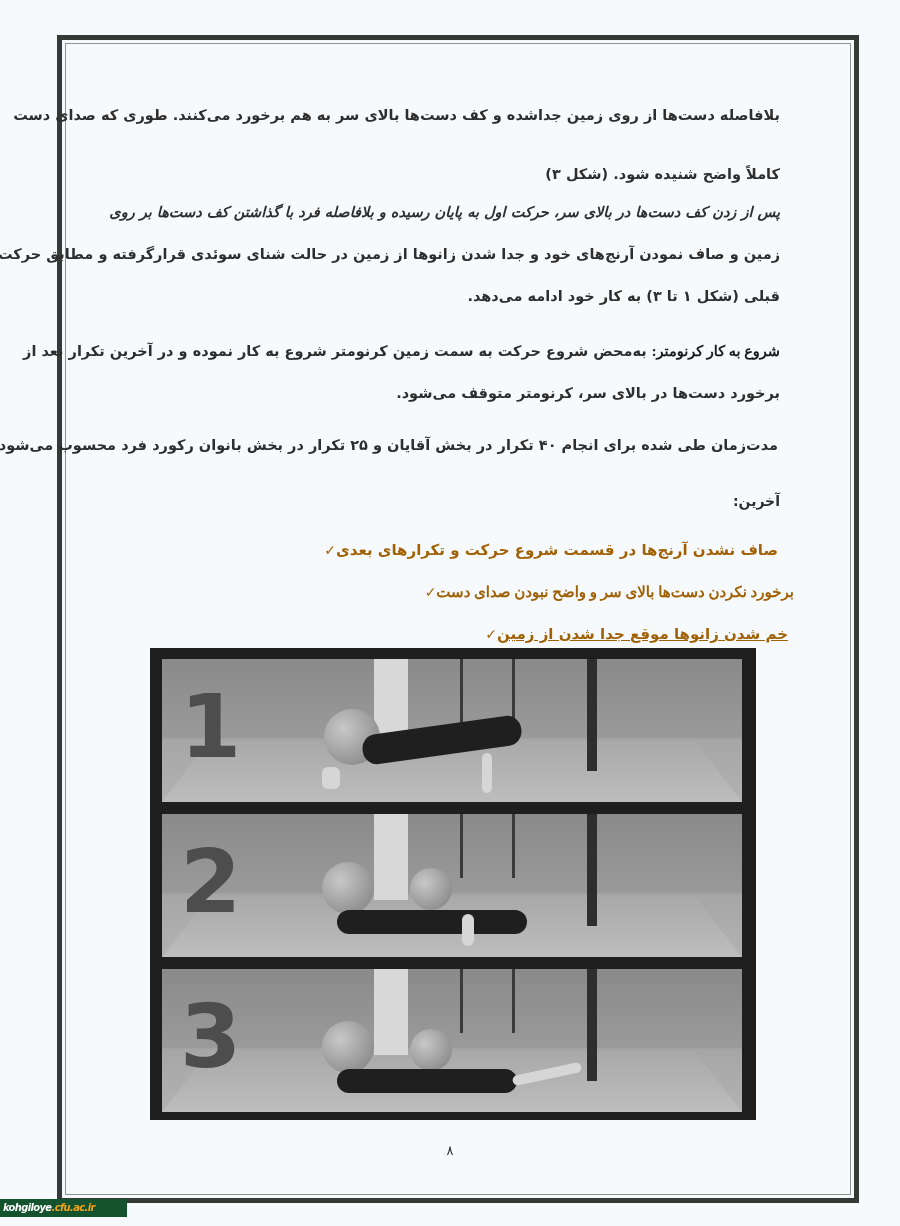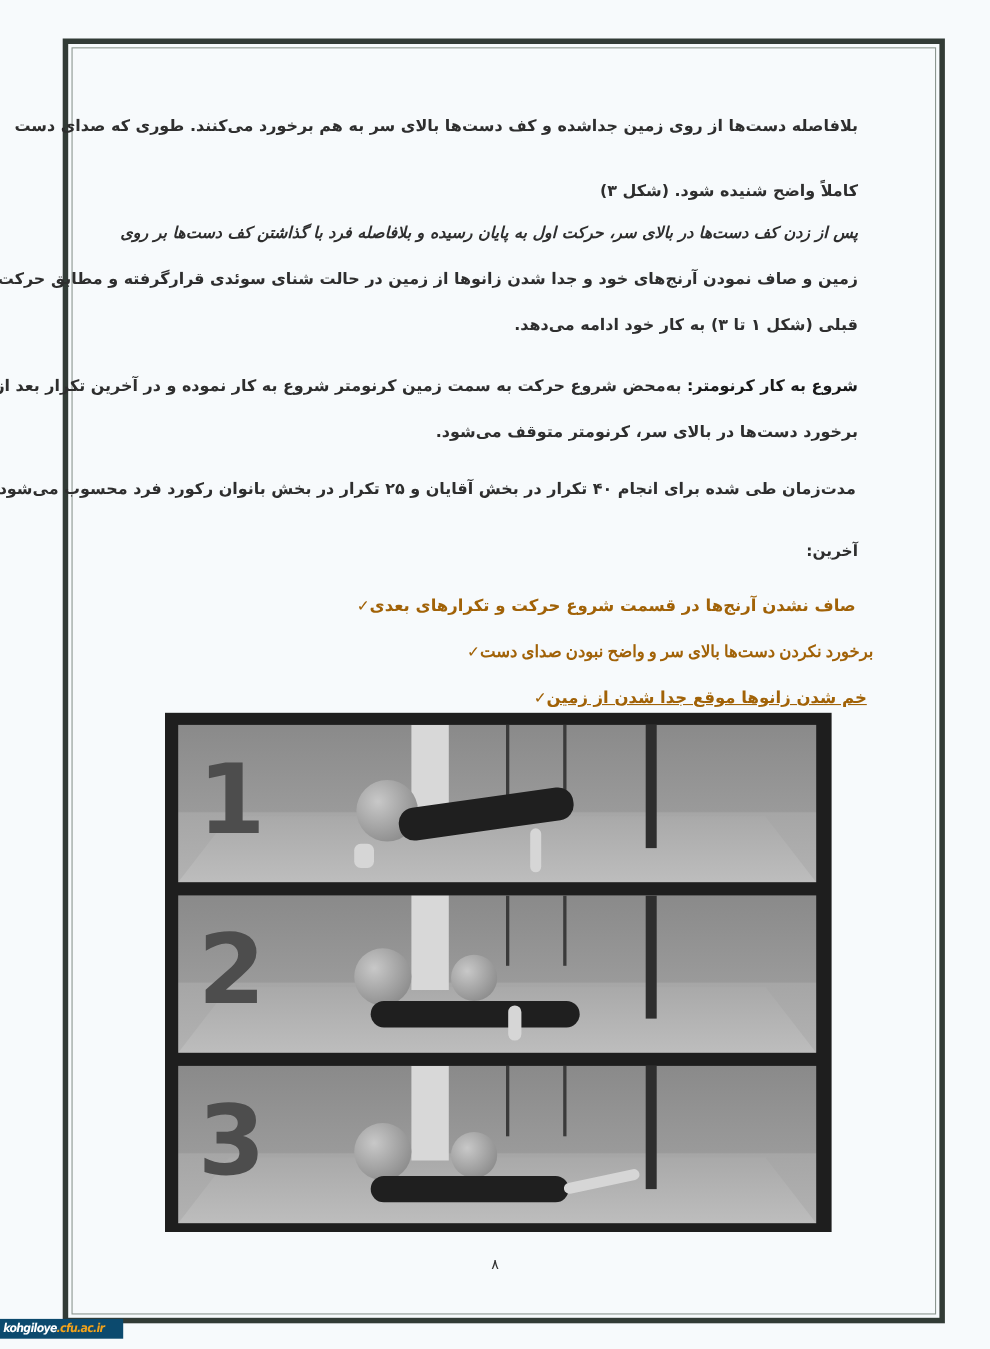--- a/index.html
+++ b/index.html
@@ -13,21 +13,21 @@
     position:absolute; left:57px; top:35px; width:792px; height:1158px;
     border:5px solid #323b36;
     box-sizing:content-box;
   }
   .frame-inner {
     position:absolute; left:3px; top:3px; right:3px; bottom:3px;
     border:1.5px solid #8c9690;
   }
   .p { position:absolute; left:120px; width:660px; direction:rtl; text-align:justify; text-align-last:right; font-size:14.5px; font-weight:bold; color:#2e2e2e; white-space:nowrap; }
   .p.justify { text-align-last:justify; }
-  .bold-lead { font-weight:900; color:#1a1a1a; }
+  .bold-lead { font-weight:900; color:#1a1a1a;font-family:Liberation Serif, serif; }
   .list-item { position:absolute; right:0; white-space:nowrap; font-size:15px; font-weight:bold; color:#a16207; }
   .check { display:inline-block; margin-left:8px; font-weight:normal; font-size:14px; }
   .photo-strip {
     position:absolute; left:150px; top:648px; width:606px; height:472px;
     background:#1e1e1e;
   }
   .panel {
     position:absolute; left:12px; width:580px; height:143px;
     background:linear-gradient(#8a8a8a 0%, #9a9a9a 55%, #a6a6a6 56%, #b2b2b2 100%);
     overflow:hidden;
@@ -42,22 +42,22 @@
     color:#4d4d4d; font-family:"DejaVu Sans", sans-serif; line-height:1;
   }
   .panel .pillar { position:absolute; top:0; width:34px; height:60%; background:#d8d8d8; left:212px; }
   .panel .ball { position:absolute; border-radius:50%; background:radial-gradient(circle at 35% 35%, #c8c8c8, #7c7c7c); }
   .panel .post { position:absolute; top:0; width:10px; height:78%; background:#2e2e2e; }
   .panel .strap { position:absolute; top:0; width:3px; height:45%; background:#3a3a3a; }
   .panel .person { position:absolute; background:#1f1f1f; border-radius:14px; }
   .panel .limb { position:absolute; background:#d6d6d6; border-radius:6px; }
   .page-number { position:absolute; left:0; width:900px; top:1143px; text-align:center; font-size:13px; color:#333; }
   .watermark {
-    position:absolute; left:0; top:1199px; width:112px; height:18px;
-    background:#0c4a6e; font-size:11px; font-weight:bold; font-style:italic;
+    position:absolute; left:0; top:1199px; width:127px; height:18px;
+    background:#14532d; font-size:11px; font-weight:bold; font-style:italic;
     line-height:18px; padding-left:3px; box-sizing:border-box; white-space:nowrap;
     font-family:"DejaVu Sans Condensed","DejaVu Sans", sans-serif; letter-spacing:-0.6px;
   }
   .wm-a { color:#ffffff; }
   .wm-b { color:#f2a21b; }
 </style>
 </head>
 <body>
 
 <div class="frame">

